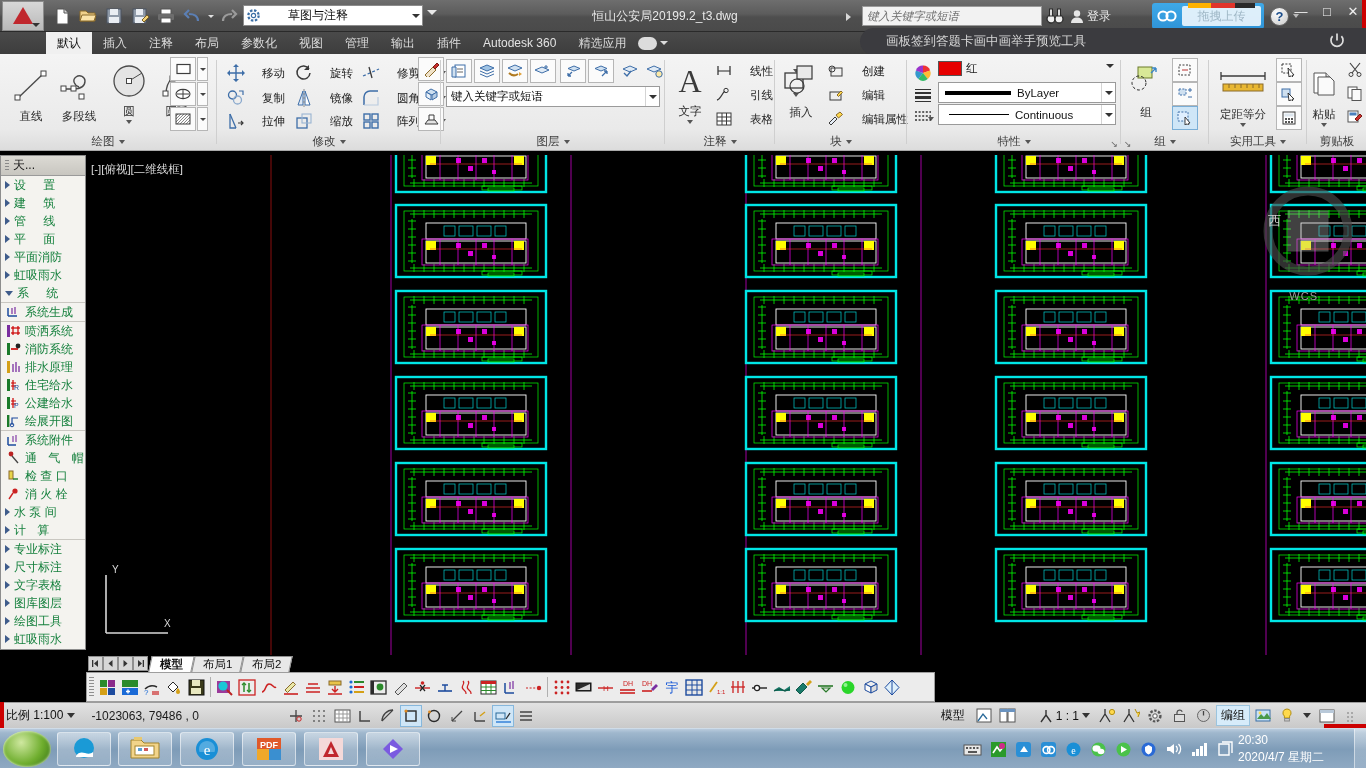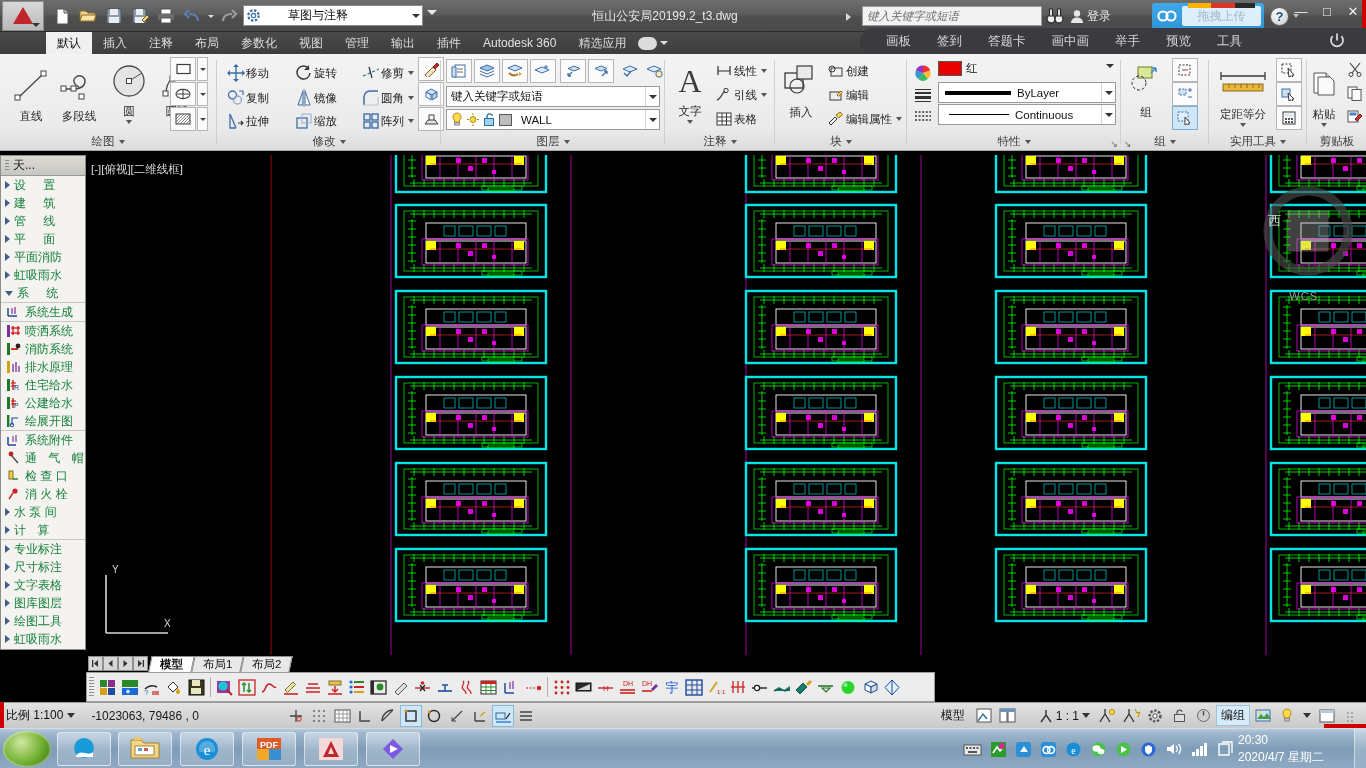--- a/index.html
+++ b/index.html
@@ -94,21 +94,21 @@
   .tab.active { background:#f0f0f0; color:#111; }
   .tab.cloud360 { color:#e3e3e3; }
   .ribbon-misc { position:absolute; left:638px; top:2px; width:40px; height:18px; display:flex; align-items:center; gap:3px; }
   .ribbon-misc .pill { width:19px;height:13px; background:#dcdcdc; border-radius:7px; }
   .ribbon-misc i { width:0;height:0;border-left:4px solid transparent;border-right:4px solid transparent;border-top:4px solid #dcdcdc; }
 
   
   .overlaybar {
     position:absolute; left:860px; top:28px; width:506px; height:27px;
     background:#3b3b3f; border-radius:14px 0 0 14px;
-    display:flex; align-items:center; padding-left:26px; gap:26px;
+    display:flex; align-items:center; padding-left:26px; 
   }
   .overlaybar .ot { color:#d7d7d7; font-size:12.5px; white-space:nowrap; }
   .overlaybar .pwr { position:absolute; right:20px; top:4px; width:18px;height:18px; }
 
   
   .ribbon {
     position:absolute; left:0; top:54px; width:1366px; height:97px;
     background:linear-gradient(180deg,#f4f4f4 0%,#eaeaea 78%,#dcdcdc 100%);
     border-bottom:1px solid #a9a9a9;
   }
@@ -119,21 +119,21 @@
     font-size:11.5px; color:#3c3c3c; display:flex; align-items:center; justify-content:center; gap:4px;
   }
   .panel .ptitle i { width:0;height:0;border-left:3.5px solid transparent;border-right:3.5px solid transparent;border-top:4px solid #555; }
   .pdiv { position:absolute; top:6px; width:1px; height:84px; background:#cfcfcf; }
 
   .bigbtn { position:absolute; width:54px; text-align:center; }
   .bigbtn .ic { height:46px; display:flex; align-items:center; justify-content:center; }
   .bigbtn .lb { font-size:11.5px; color:#2b2b2b; }
   .bigbtn .ar { width:0;height:0;margin:1px auto 0;border-left:3.5px solid transparent;border-right:3.5px solid transparent;border-top:4px solid #555; }
 
-  .smbtn { position:absolute; height:24px; display:flex; align-items:center; gap:0; }
+  .smbtn { position:absolute; height:24px; display:flex; align-items:center; gap:16px; }
   .smbtn .ic { width:20px; height:20px; display:flex;align-items:center;justify-content:center; }
   .smbtn .lb { font-size:11.5px; color:#222; white-space:nowrap; }
   .smbtn .ar { width:0;height:0; margin-left:4px; border-left:3.5px solid transparent;border-right:3.5px solid transparent;border-top:4px solid #555; }
 
   .iconcell { position:absolute; width:26px; height:24px; border:1px solid #b6b6b6; background:#fbfbfb;
      display:flex; align-items:center; justify-content:center; }
   .iconcell.flat { border:none; background:transparent; }
   .minicaret { position:absolute; width:11px; height:24px; border:1px solid #b6b6b6; background:#fbfbfb;
      display:flex; align-items:center; justify-content:center; }
   .minicaret i { width:0;height:0;border-left:3px solid transparent;border-right:3px solid transparent;border-top:3.5px solid #444; }
@@ -659,44 +659,20 @@
             </svg>
         </div>
 
         <div class="combo" style="left:4px;top:31px;width:214px">
           <div class="cv">键入关键字或短语</div>
           <div class="cb">
               <i></i>
             </div>
         </div>
 
-        <div class="combo" style="left:4px;top:54px;width:214px">
-          <svg width="14" height="15" viewBox="0 0 14 15" style="margin:0 2px 0 3px">
-              <path d="M7 1a4 4 0 0 1 2.6 7.1V10H4.4V8.1A4 4 0 0 1 7 1z" fill="#ffd94d" stroke="#b38f10"></path>
-              <rect x="4.6" y="10.5" width="4.8" height="2.5" fill="#c9c9c9" stroke="#8a8a8a"></rect>
-            </svg>
-          <svg width="14" height="15" viewBox="0 0 14 15" style="margin-right:2px">
-              <circle cx="7" cy="7.5" r="3" fill="#ffd94d" stroke="#b38f10"></circle>
-              <g stroke="#b38f10">
-                <line x1="7" y1="1" x2="7" y2="3"></line>
-                <line x1="7" y1="12" x2="7" y2="14"></line>
-                <line x1="1" y1="7.5" x2="3" y2="7.5"></line>
-                <line x1="11" y1="7.5" x2="13" y2="7.5"></line>
-              </g>
-            </svg>
-          <svg width="14" height="15" viewBox="0 0 14 15" style="margin-right:3px">
-              <rect x="2.5" y="6.5" width="9" height="7" fill="#9fd3f0" stroke="#2b6e96"></rect>
-              <path d="M5 6.5V4.5a2.8 2.8 0 0 1 5.5-.6" fill="none" stroke="#2b6e96" stroke-width="1.3"></path>
-            </svg>
-          <div style="width:13px;height:12px;background:#bdbdbd;border:1px solid #555;margin-right:5px"></div>
-          <div class="cv">WALL</div>
-          <div class="cb">
-              <i></i>
-            </div>
-        </div>
       </div>
       <div class="ptitle">
         <span>图层</span>
           <i></i>
       </div>
     </div>
     <div class="pdiv" style="left:664px"></div>
 
     <div class="panel" style="left:666px;width:108px">
       <div class="body">

